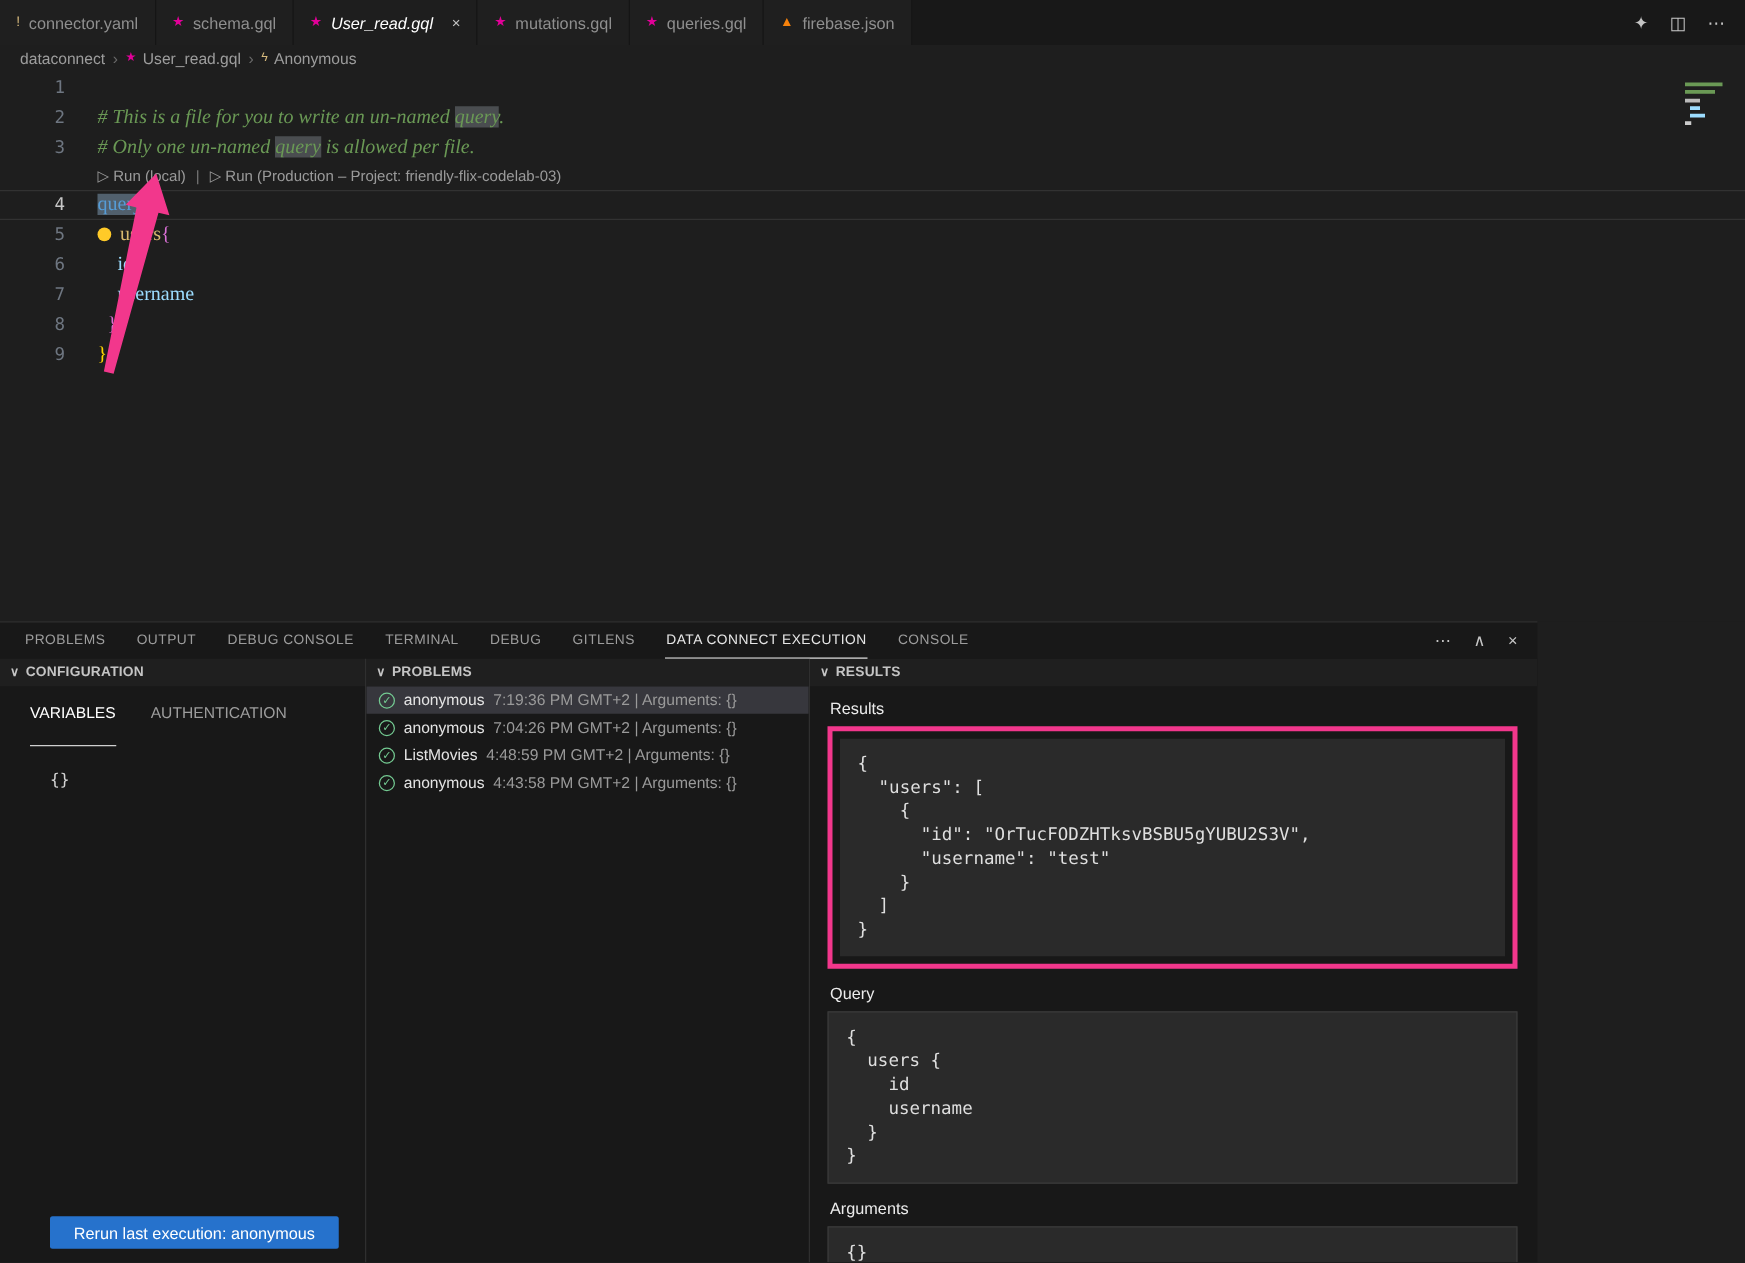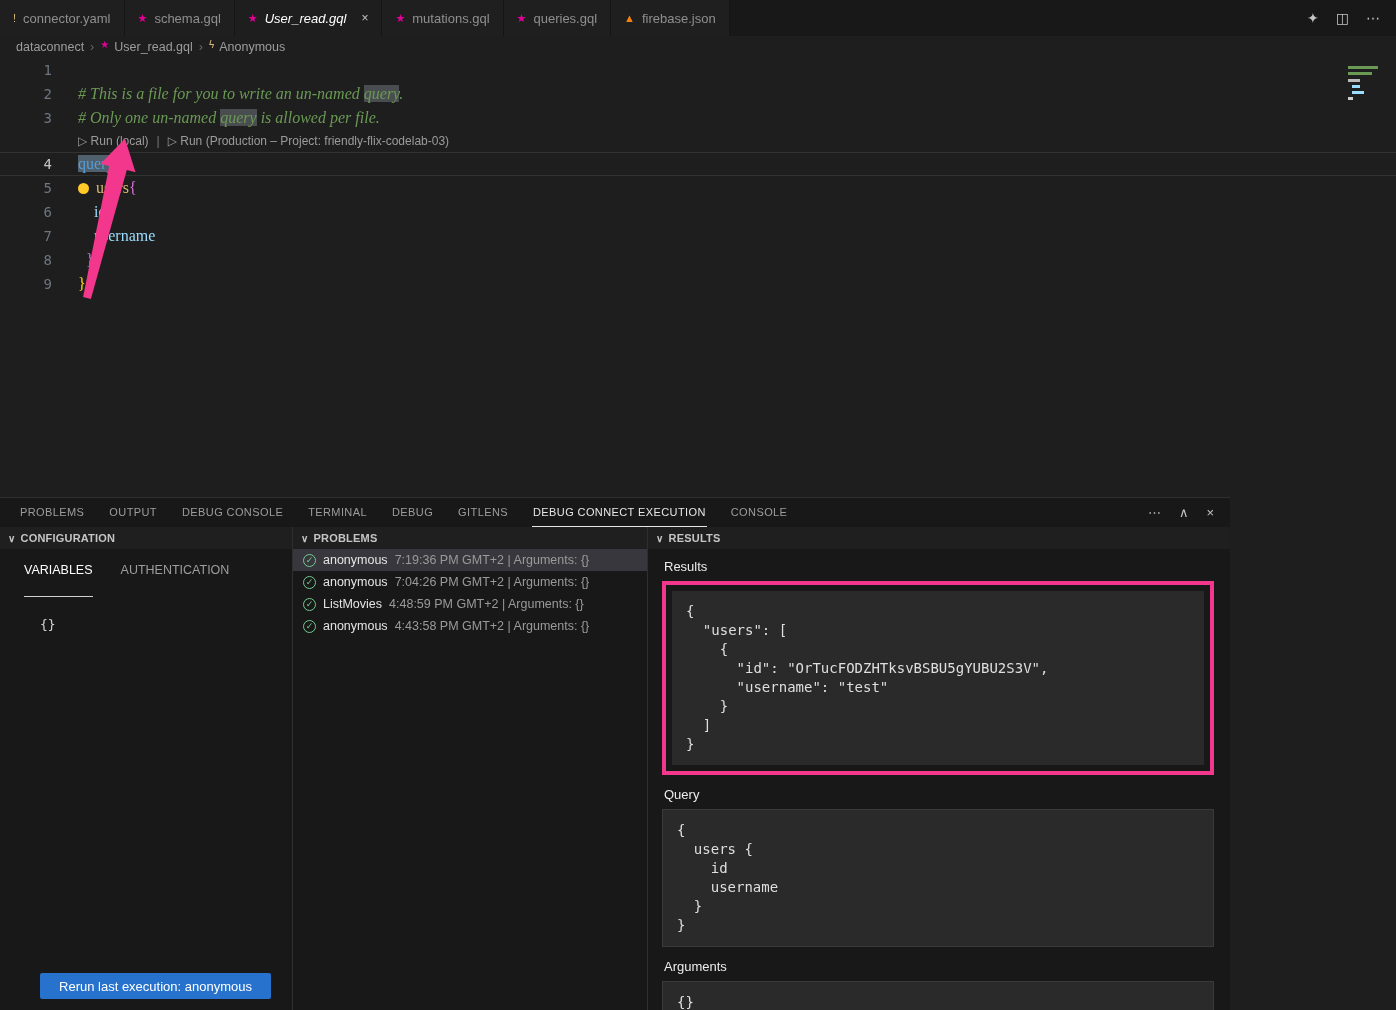--- a/index.html
+++ b/index.html
@@ -20,21 +20,21 @@
   .tab.active .tab-label { font-style:italic; }
   .tab-icon { font-size:11px; line-height:1; }
   .tab-close { margin-left:8px; color:#c5c5c5; font-size:12px; }
   .tb-actions { margin-left:auto; display:flex; align-items:center; gap:17px;
                 padding:0 16px; color:#c5c5c5; font-size:14px; }
   .tb-action { cursor:pointer; }
 
   
   .breadcrumb { height:22px; display:flex; align-items:center; gap:6px;
                 padding-left:16px; font-size:12.5px; color:#9d9d9d; background:#1e1e1e; }
-  .crumb { display:flex; gap:5px; cursor:pointer; }
+  .crumb { display:flex; align-items:center; gap:5px; cursor:pointer; }
   .crumb-icon { font-size:10px; line-height:1; }
   .crumb-sep { color:#6a6a6a; }
 
   
   .editor { position:relative; height:439px; background:#1e1e1e;
             font-family:"DejaVu Sans Mono","Liberation Mono",monospace; }
   .line { display:flex; height:24px; line-height:24px; font-size:16px; white-space:pre; }
   .line.current { box-shadow: inset 0 1px 0 rgba(255,255,255,.09), inset 0 -1px 0 rgba(255,255,255,.09); }
   .ln { flex:none; width:52px; text-align:right; color:#6e7681; font-size:14px; }
   .line.current .ln { color:#c6c6c6; }
@@ -196,21 +196,21 @@
 
   <div class="panel">
     <div class="panel-tabbar">
       <div class="panel-tabs">
           <div class="panel-tab">PROBLEMS</div>
           <div class="panel-tab">OUTPUT</div>
           <div class="panel-tab">DEBUG CONSOLE</div>
           <div class="panel-tab">TERMINAL</div>
           <div class="panel-tab">DEBUG</div>
           <div class="panel-tab">GITLENS</div>
-          <div class="panel-tab active">DEBUG CONNECT EXECUTION</div>
+          <div class="panel-tab active">DATA CONNECT EXECUTION</div>
           <div class="panel-tab">CONSOLE</div>
         </div>
       <div class="panel-actions">
           <span class="panel-action">⋯</span>
           <span class="panel-action">∧</span>
           <span class="panel-action">×</span>
         </div>
     </div>
     <div class="panel-body">
 

